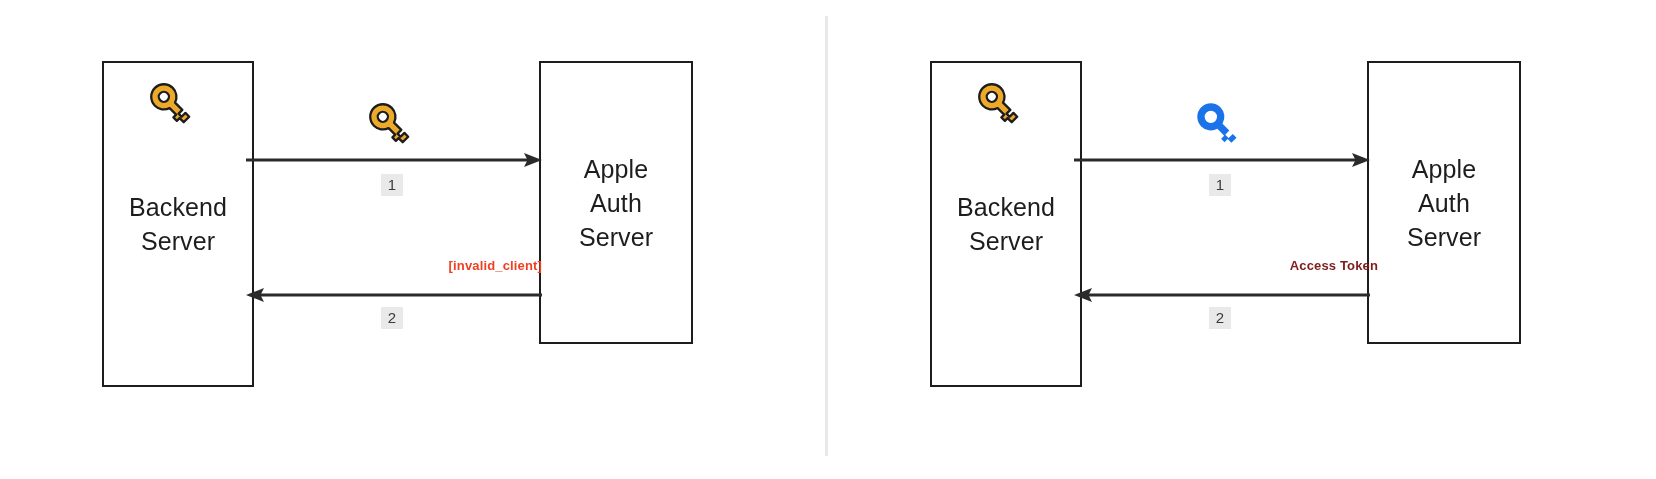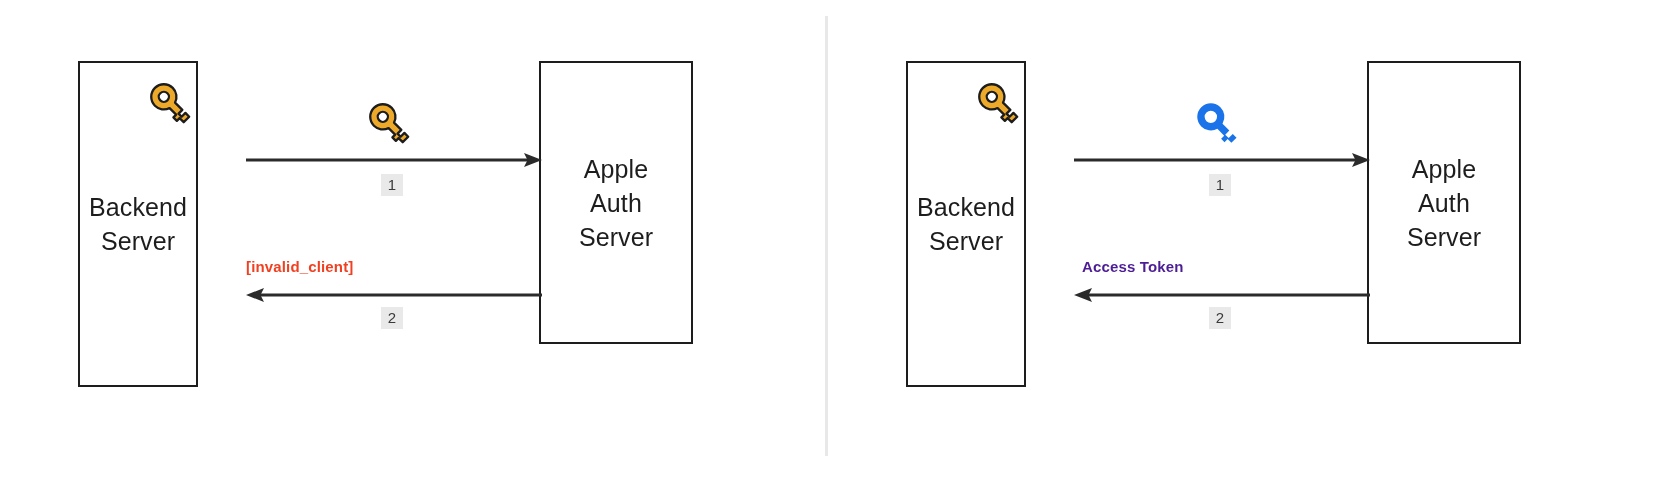--- a/index.html
+++ b/index.html
@@ -57,23 +57,23 @@
     font-size: 25px;
     line-height: 34px;
     font-weight: 400;
     color: #1d1d1d;
     text-align: center;
     letter-spacing: 0.1px;
     white-space: pre-line;
   }
 
   .node.backend {
-    left: 78px;
+    left: 102px;
     top: 61px;
-    width: 120px;
+    width: 152px;
     height: 326px;
   }
   .node.authsrv {
     left: 539px;
     top: 61px;
     width: 154px;
     height: 283px;
   }
 
   
@@ -92,28 +92,28 @@
     height: 20px;
   }
   .arrow svg { display: block; overflow: visible; }
 
   .arrow.req  { left: 246px; top: 150px; width: 296px; }
   .arrow.resp { left: 246px; top: 285px; width: 296px; }
 
   
   .arrow-label {
     position: absolute;
-    font-size: 15px;
+    font-size: 13px;
     font-weight: 700;
-    text-align: left;
+    text-align: right;
     white-space: nowrap;
     letter-spacing: 0.15px;
   }
   .arrow-label.err  { color: #f03f21; }
-  .arrow-label.ok   { color: #4c1d95; padding-left: 8px; }
+  .arrow-label.ok   { color: #7f1d1d; padding-left: 8px; }
 
   .label-resp {
     left: 246px;
     top: 258px;
     width: 296px;
   }
 
   
   .badge {
     position: absolute;

